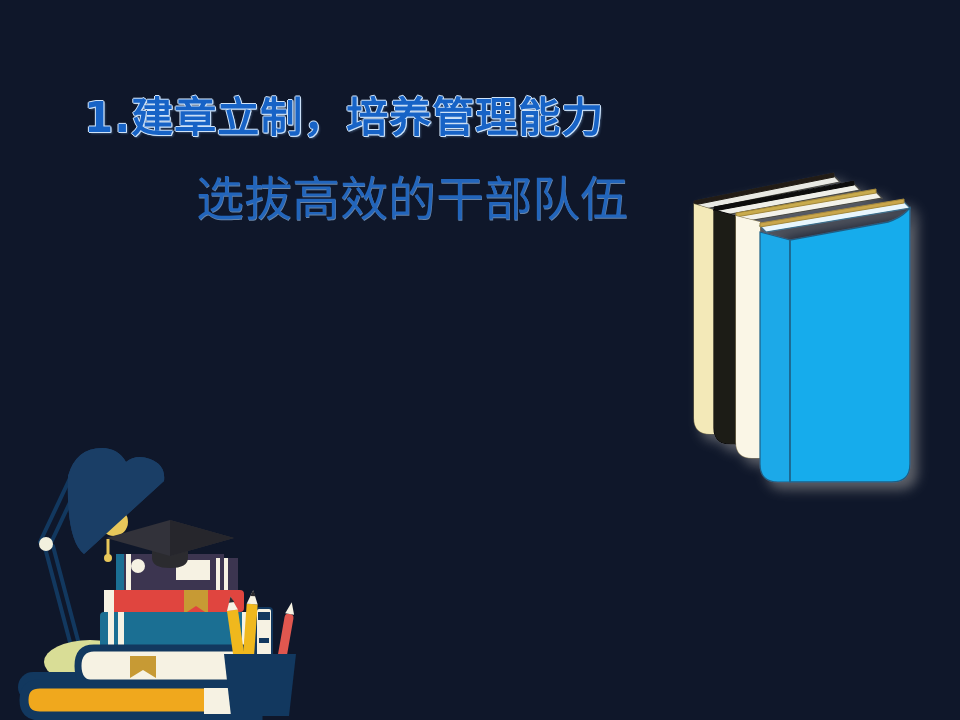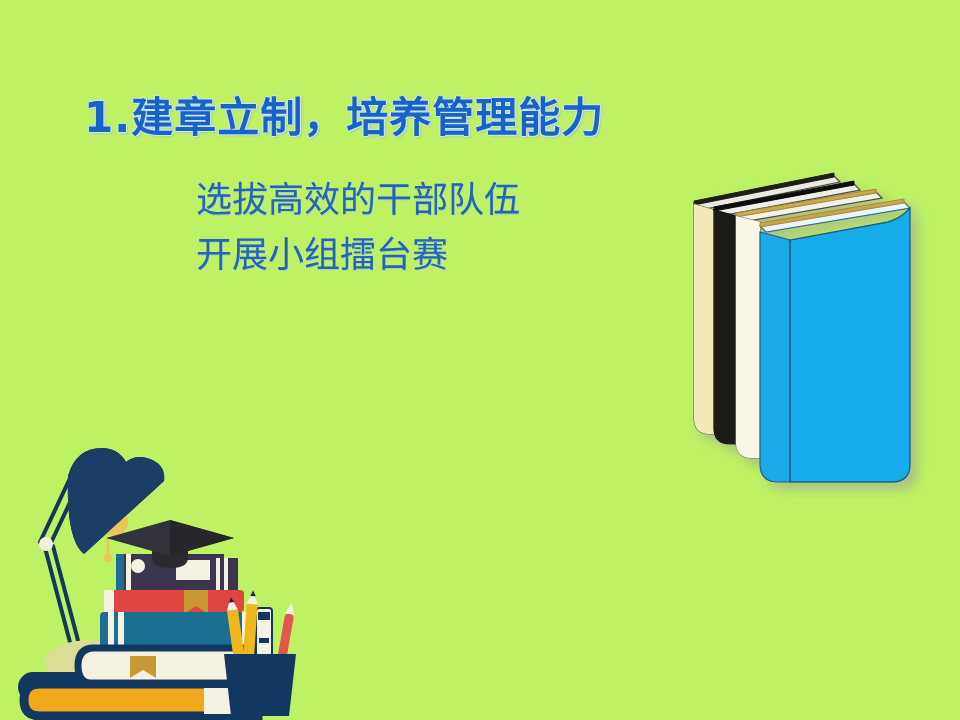--- a/index.html
+++ b/index.html
@@ -6,21 +6,21 @@
   html, body {
     margin: 0;
     padding: 0;
     background: #ffffff;
   }
   #slide {
     position: relative;
     width: 960px;
     height: 720px;
     overflow: hidden;
-    background: #bef264;
+    background: #0f172a;
     font-family: "Liberation Serif", "DejaVu Serif", serif;
     -webkit-font-smoothing: antialiased;
   }
 
   
   #title {
     position: absolute;
     left: 84px;
     top: 92px;
     font-family: "DejaVu Sans", "Liberation Sans", sans-serif;
@@ -38,22 +38,22 @@
       1px 1px 0 #bcd8f5,
       2px 2px 2px rgba(120,160,210,0.35);
   }
 
   
   #body-text {
     position: absolute;
     left: 196px;
     top: 172px;
     width: 470px;
-    font-family: Liberation Sans, sans-serif;
-    font-size: 36px;
+    font-family: Liberation Serif, serif;
+    font-size: 48px;
     line-height: 55px;
     color: #2265bb;
     text-shadow: 0.6px 0.6px 0 rgba(150,190,235,0.65);
     z-index: 5;
   }
   #body-text .ln { white-space: nowrap; }
   #body-text .ln.wrap { white-space: normal; }
 
   
   #books {
@@ -79,21 +79,20 @@
 </style>
 </head>
 <body>
 
 <div id="slide">
 
   <div id="title">1.建章立制，培养管理能力</div>
 
   <div id="body-text">
     <div class="ln">选拔高效的干部队伍</div>
-    <div class="ln">开展小组擂台赛</div>
   </div>
 
   <div id="books">
     <svg width="290" height="360" viewBox="0 0 290 360" xmlns="http://www.w3.org/2000/svg">
       <defs>
         <filter id="bookshadow" x="-20%" y="-20%" width="150%" height="150%">
           <feDropShadow dx="7" dy="7" stdDeviation="6" flood-color="#9a9a9a" flood-opacity="0.55"></feDropShadow>
         </filter>
       </defs>
 

